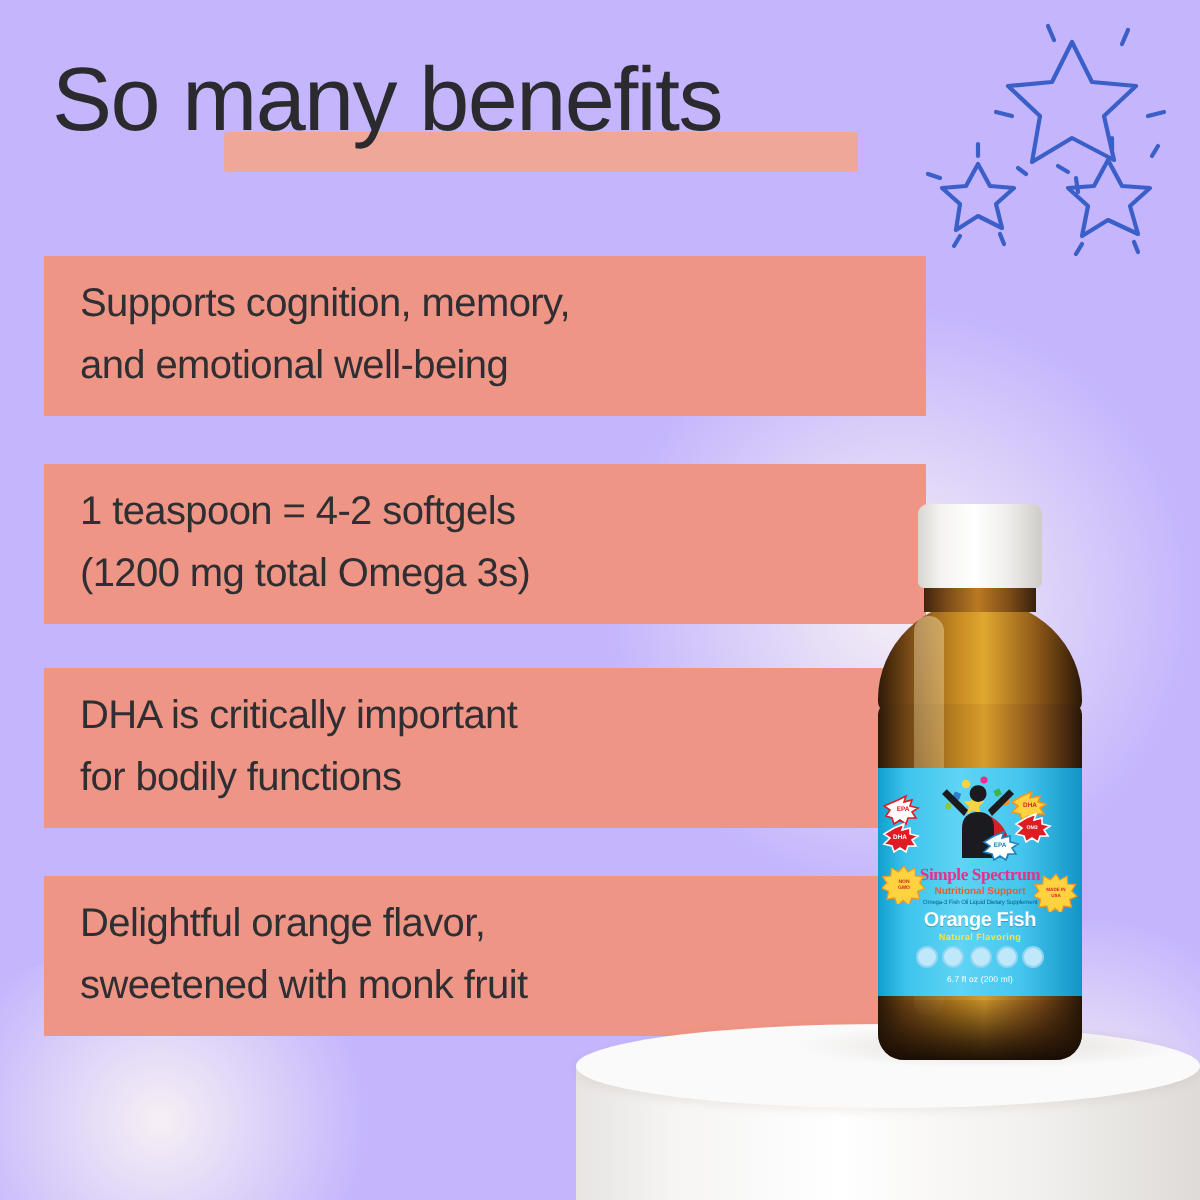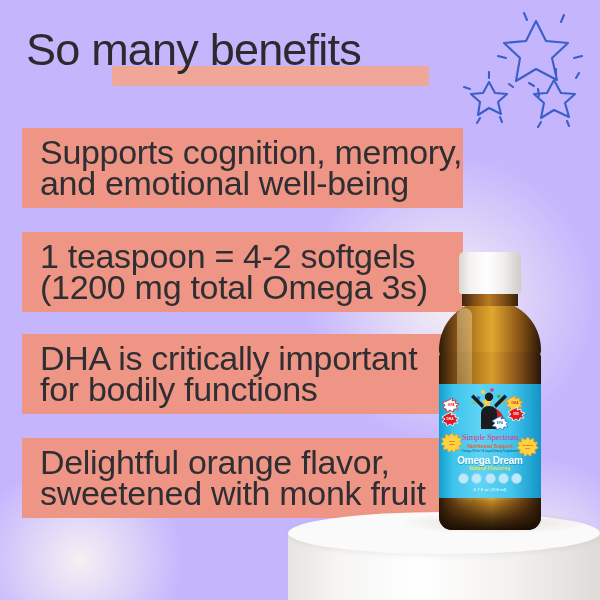--- a/index.html
+++ b/index.html
@@ -75,21 +75,21 @@
   
   .band {
     position: absolute;
     left: 22px;
     width: 441px;
     background: #ee9585;
     box-sizing: border-box;
     padding: 9px 0 9px 18px;
   }
   .band-text {
-    font-size: 34px;
+    font-size: 20px;
     line-height: 31px;
     color: #2f2f33;
     letter-spacing: -0.3px;
     white-space: pre-line;
     font-weight: 400;
   }
   #band-0 { top: 128px; height: 80px; }
   #band-1 { top: 232px; height: 80px; }
   #band-2 { top: 334px; height: 80px; }
   #band-3 { top: 438px; height: 80px; }
@@ -210,21 +210,21 @@
   .lbl-hero {
     position: absolute;
     left: 0; top: 2px; width: 102px; height: 46px;
   }
   .lbl-brand {
     position: absolute;
     left: 0; top: 49px; width: 102px;
     font-family: "Liberation Serif", serif;
     font-size: 8.6px;
     line-height: 9px;
-    font-weight: normal;
+    font-weight: bold;
     color: #e8308a;
     letter-spacing: -0.2px;
   }
   .lbl-sub {
     position: absolute;
     left: 0; top: 58.5px; width: 102px;
     font-size: 5px;
     line-height: 6px;
     font-weight: bold;
     color: #f05a28;
@@ -397,21 +397,21 @@
             <g>
               <path d="M58 32 l5 -2 -1 3 4 -1 0 3 4 1 -3 2 2 3 -4 0 -1 3 -3 -2 -3 2 -1 -3 -4 -1 3 -3 -3 -2 z" fill="#ffffff" stroke="#1f7fc0" stroke-width="0.8"></path>
               <text x="61" y="37.5" font-size="3.2" font-family="Liberation Sans, sans-serif" font-weight="bold" fill="#1f7fc0" text-anchor="middle">EPA</text>
             </g>
           </svg>
         </div>
 
         <div class="lbl-brand">Simple Spectrum</div>
         <div class="lbl-sub">Nutritional Support</div>
         <div class="lbl-desc">Omega-3 Fish Oil Liquid Dietary Supplement</div>
-        <div class="lbl-flavor">Omega Dream</div>
+        <div class="lbl-flavor">Orange Fish</div>
         <div class="lbl-flavor-sub">Natural Flavoring</div>
 
         <div class="lbl-icons">
           <span class="lbl-icon"></span>
           <span class="lbl-icon"></span>
           <span class="lbl-icon"></span>
           <span class="lbl-icon"></span>
           <span class="lbl-icon"></span>
         </div>
 

